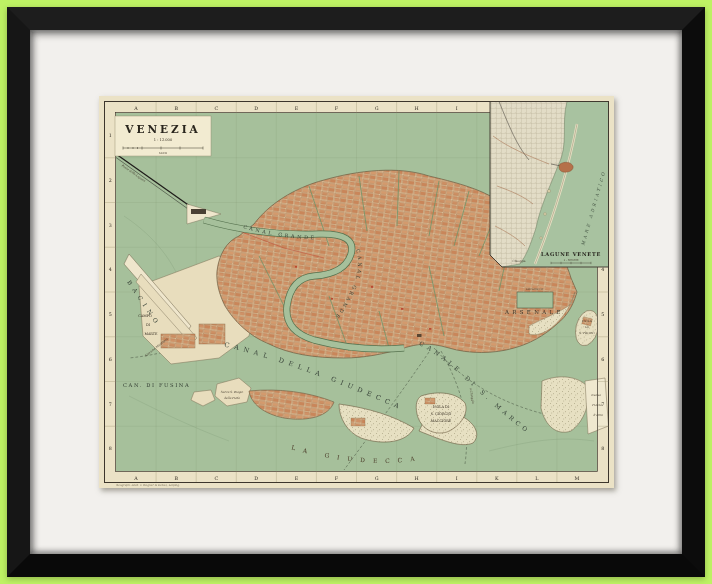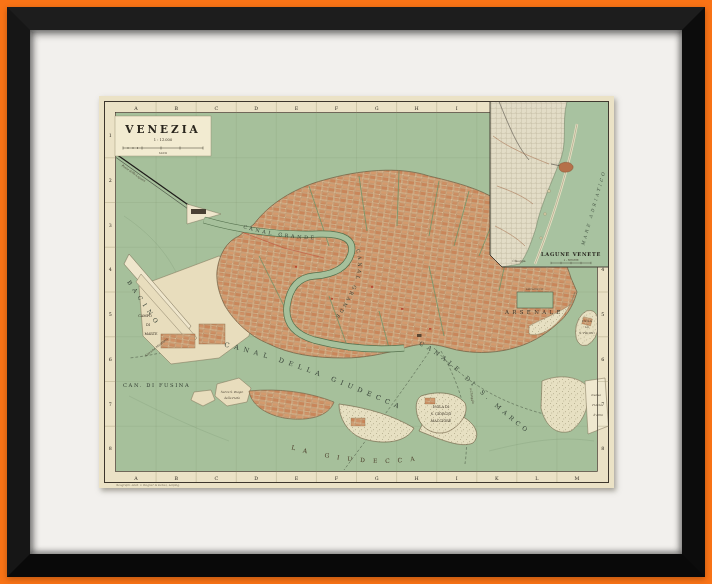--- a/index.html
+++ b/index.html
@@ -1,16 +1,16 @@
 <!DOCTYPE html>
 <html><head>
 <meta charset="utf-8">
 <style>
   html,body{margin:0;padding:0;background:#fbfbfb;}
-  .photo{position:relative;width:712px;height:584px;background:#f97316;overflow:hidden;
+  .photo{position:relative;width:712px;height:584px;background:#bef264;overflow:hidden;
          font-family:"Liberation Sans",sans-serif;}
   .frame{position:absolute;left:7px;top:7px;right:7px;bottom:7px;
          border:23px solid #111;
          border-top-color:#1d1d1d;border-left-color:#161616;
          border-right-color:#0c0c0c;border-bottom-color:#090909;
          box-shadow:0 2px 6px rgba(0,0,0,.25);}
   .frame::after{content:"";position:absolute;inset:0;pointer-events:none;
          box-shadow:inset 0 0 0 2px rgba(255,255,255,.06),
                     inset 0 3px 8px rgba(0,0,0,.45),
                     inset 3px 0 7px rgba(0,0,0,.28),

